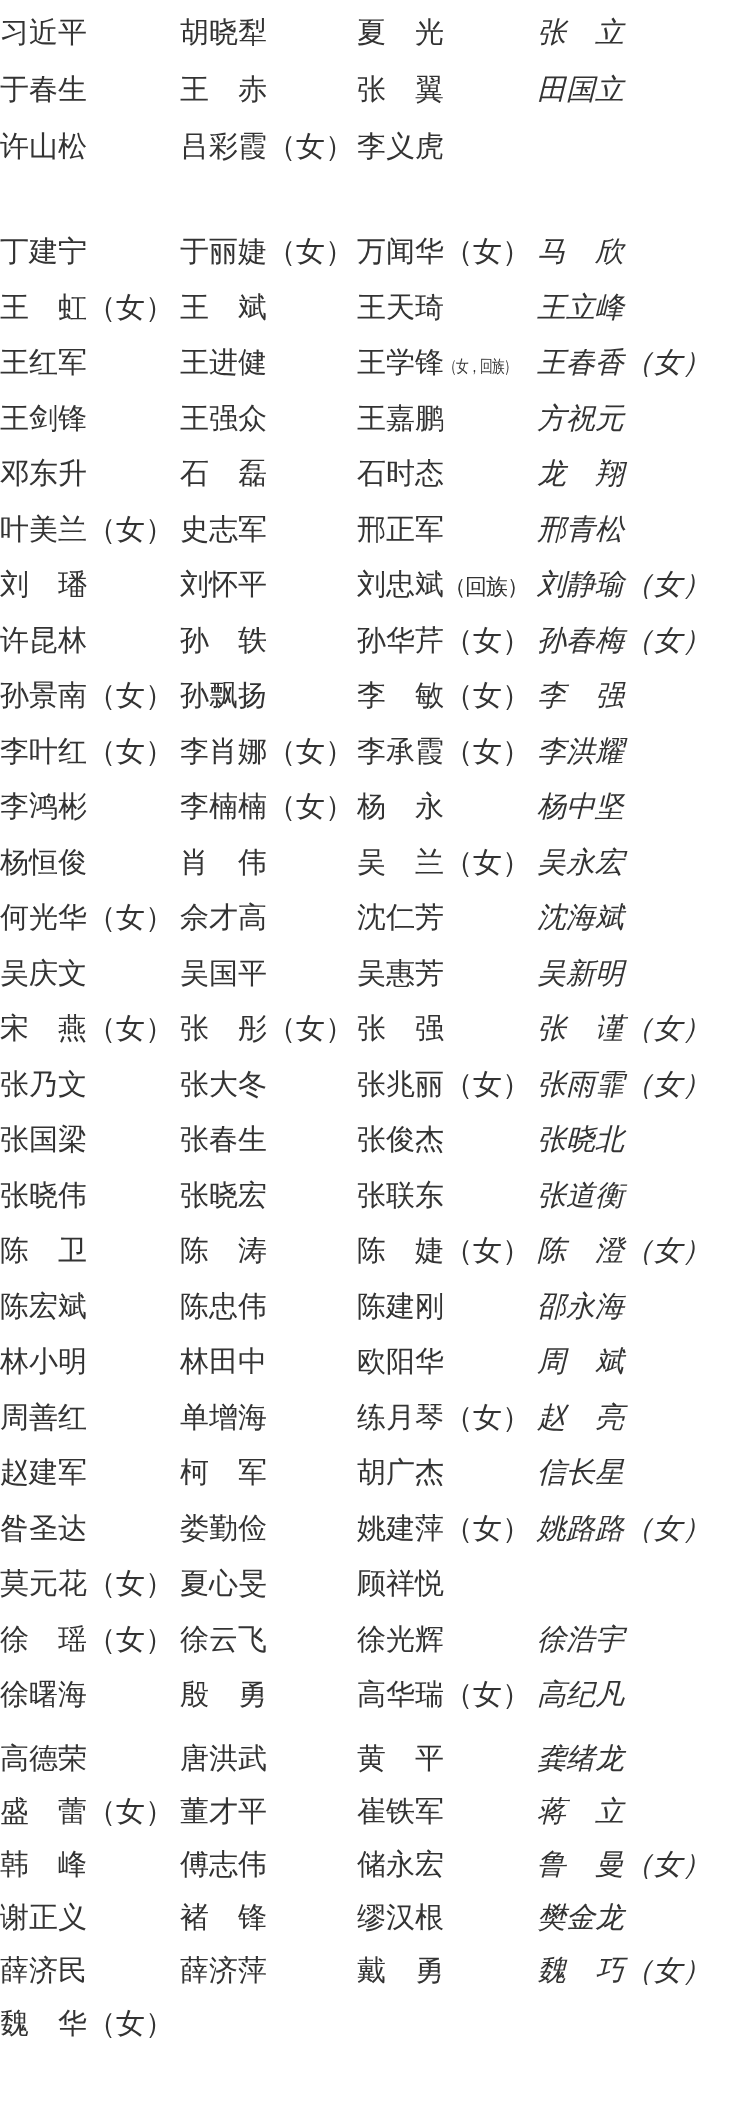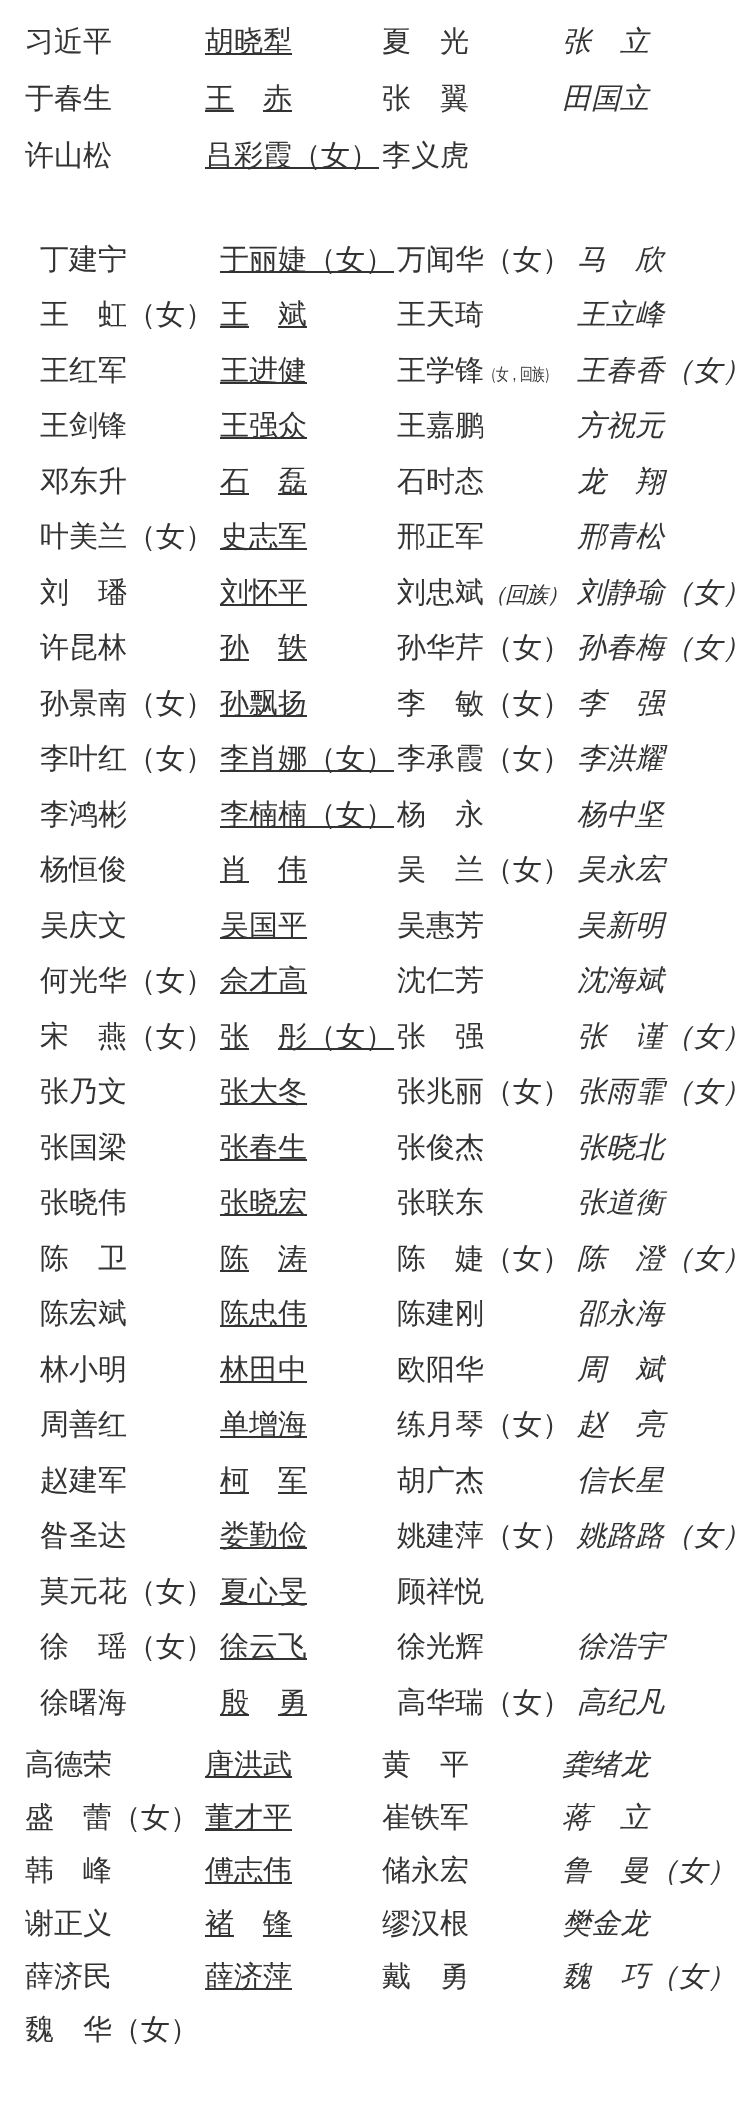--- a/index.html
+++ b/index.html
@@ -14,37 +14,35 @@
     box-sizing: border-box;
     width: 750px;
     height: 2107px;
     padding-top: 13px;
     font-family: "Liberation Serif", "DejaVu Serif", serif;
     color: #333333;
     background: #ffffff;
   }
   .row {
     display: flex;
-    align-items: center;
-    padding-left: 25px;
     font-size: 29px;
     white-space: nowrap;
   }
   .block-1 .row { height: 57px; }
-  .block-2 .row { height: 55.5px; margin-left: 15px; }
+  .block-2 .row { height: 55.5px; }
   .block-3 .row { height: 53px; }
   .block-2 { margin-top: 48px; }
   .block-3 { margin-top: 8px; }
   .c { flex: 0 0 auto; width: 180px; white-space: nowrap; }
-  .c:nth-child(2) { width: 177px; text-decoration: underline; }
+  .c:nth-child(2) { width: 177px; }
   .c:nth-child(3) { width: 180px; }
   .c:nth-child(4) { width: 188px; font-style: italic; }
   .isp { display: inline-block; width: 29px; }
   .note { letter-spacing: 0; }
-  .note-sm { font-size: 22px; letter-spacing: -1px; font-style: italic; }
+  .note-sm { font-size: 22px; letter-spacing: -1px; }
   .note-xs {
     font-size: 17px;
     letter-spacing: -1px;
     display: inline-block;
     transform: scaleX(0.75);
     transform-origin: 0 60%;
   }
 </style>
 </head>
 <body>
@@ -137,32 +135,32 @@
         <span class="c"><span class="nm">杨<span class="isp"></span>永</span></span>
         <span class="c"><span class="nm">杨中坚</span></span>
       </div>
       <div class="row">
         <span class="c"><span class="nm">杨恒俊</span></span>
         <span class="c"><span class="nm">肖<span class="isp"></span>伟</span></span>
         <span class="c"><span class="nm">吴<span class="isp"></span>兰</span><span class="note">（女）</span></span>
         <span class="c"><span class="nm">吴永宏</span></span>
       </div>
       <div class="row">
+        <span class="c"><span class="nm">何光华</span><span class="note">（女）</span></span>
+        <span class="c"><span class="nm">佘才高</span></span>
+        <span class="c"><span class="nm">沈仁芳</span></span>
+        <span class="c"><span class="nm">沈海斌</span></span>
+      </div>
+      <div class="row">
         <span class="c"><span class="nm">吴庆文</span></span>
         <span class="c"><span class="nm">吴国平</span></span>
         <span class="c"><span class="nm">吴惠芳</span></span>
         <span class="c"><span class="nm">吴新明</span></span>
       </div>
       <div class="row">
-        <span class="c"><span class="nm">何光华</span><span class="note">（女）</span></span>
-        <span class="c"><span class="nm">佘才高</span></span>
-        <span class="c"><span class="nm">沈仁芳</span></span>
-        <span class="c"><span class="nm">沈海斌</span></span>
-      </div>
-      <div class="row">
         <span class="c"><span class="nm">宋<span class="isp"></span>燕</span><span class="note">（女）</span></span>
         <span class="c"><span class="nm">张<span class="isp"></span>彤</span><span class="note">（女）</span></span>
         <span class="c"><span class="nm">张<span class="isp"></span>强</span></span>
         <span class="c"><span class="nm">张<span class="isp"></span>谨</span><span class="note">（女）</span></span>
       </div>
       <div class="row">
         <span class="c"><span class="nm">张乃文</span></span>
         <span class="c"><span class="nm">张大冬</span></span>
         <span class="c"><span class="nm">张兆丽</span><span class="note">（女）</span></span>
         <span class="c"><span class="nm">张雨霏</span><span class="note">（女）</span></span>

